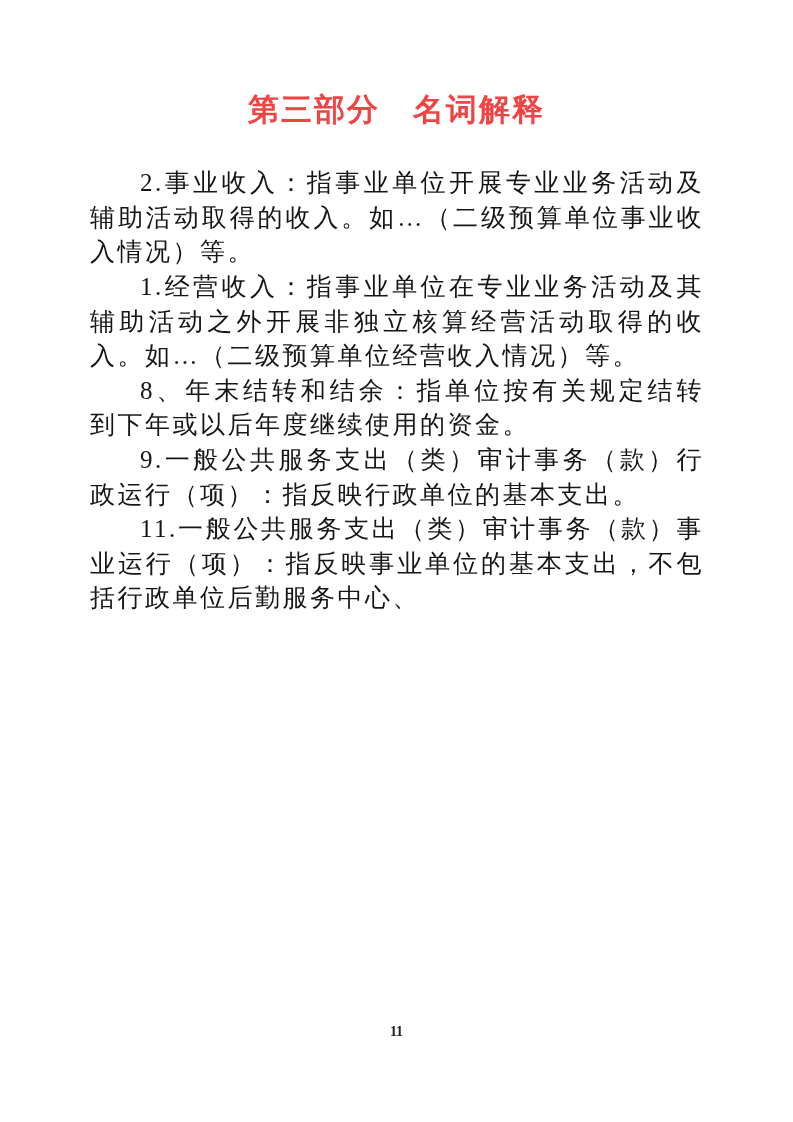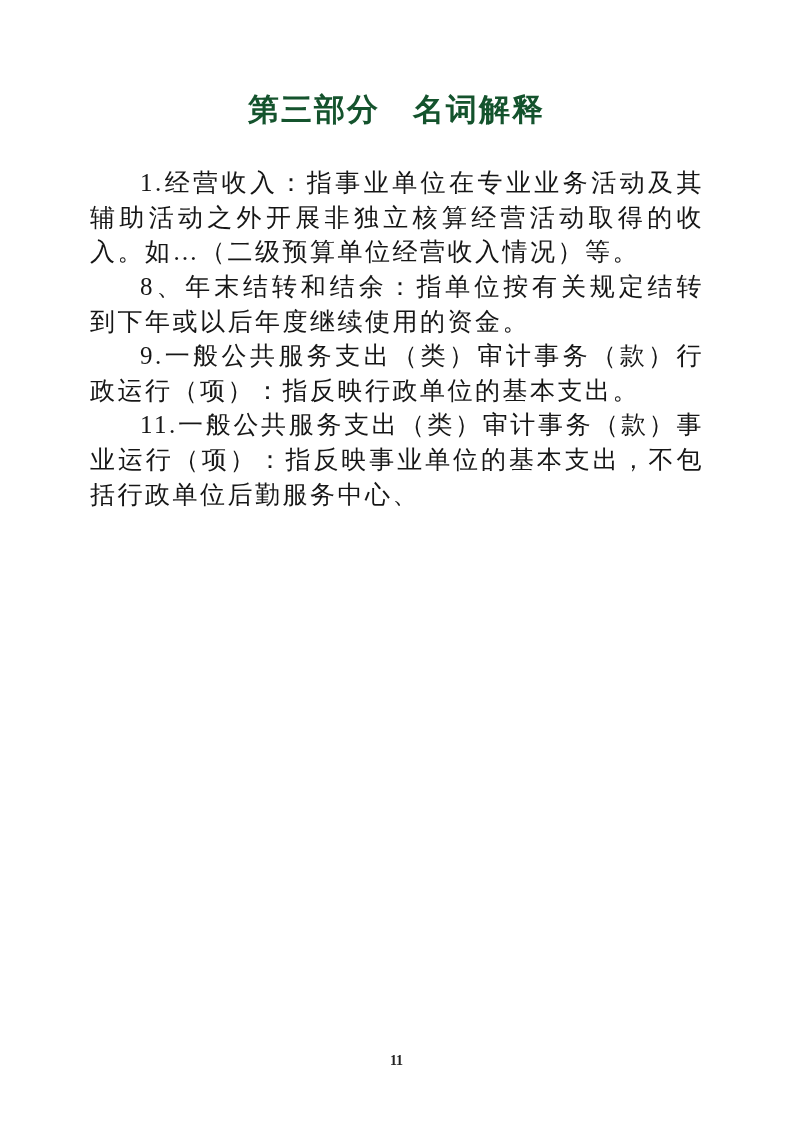--- a/index.html
+++ b/index.html
@@ -16,57 +16,58 @@
     box-sizing: border-box;
   }
   .doc-title {
     margin: 0;
     padding-top: 90px;
     text-align: center;
     font-family: "Liberation Sans", sans-serif;
     font-weight: bold;
     font-size: 31px;
     line-height: 1.3;
-    color: #14532d;
+    color: #ef4444;
     letter-spacing: 2px;
   }
   .doc-body {
     margin: 36px 89px 0 90px;
     font-family: "Liberation Serif", serif;
     font-size: 25px;
     line-height: 34.6px;
     color: #161616;
     text-align: justify;
     letter-spacing: 2.5px;
   }
   .doc-body p {
     margin: 0;
     padding: 0;
     text-indent: 2em;
   }
   .page-number {
     position: absolute;
-    top: 1053px;
+    top: 1024px;
     left: 0;
     width: 100%;
     text-align: center;
     font-family: "Liberation Serif", serif;
     font-size: 14px;
     font-weight: bold;
     color: #222222;
   }
 </style>
 </head>
 <body>
 
 <div class="page">
 
   <h1 class="doc-title">第三部分　名词解释</h1>
 
   <div class="doc-body">
+    <p>2.事业收入：指事业单位开展专业业务活动及辅助活动取得的收入。如…（二级预算单位事业收入情况）等。</p>
     <p>1.经营收入：指事业单位在专业业务活动及其辅助活动之外开展非独立核算经营活动取得的收入。如…（二级预算单位经营收入情况）等。</p>
     <p>8、年末结转和结余：指单位按有关规定结转到下年或以后年度继续使用的资金。</p>
     <p>9.一般公共服务支出（类）审计事务（款）行政运行（项）：指反映行政单位的基本支出。</p>
     <p>11.一般公共服务支出（类）审计事务（款）事业运行（项）：指反映事业单位的基本支出，不包括行政单位后勤服务中心、</p>
   </div>
 
   <div class="page-number">11</div>
 
 </div>
 

